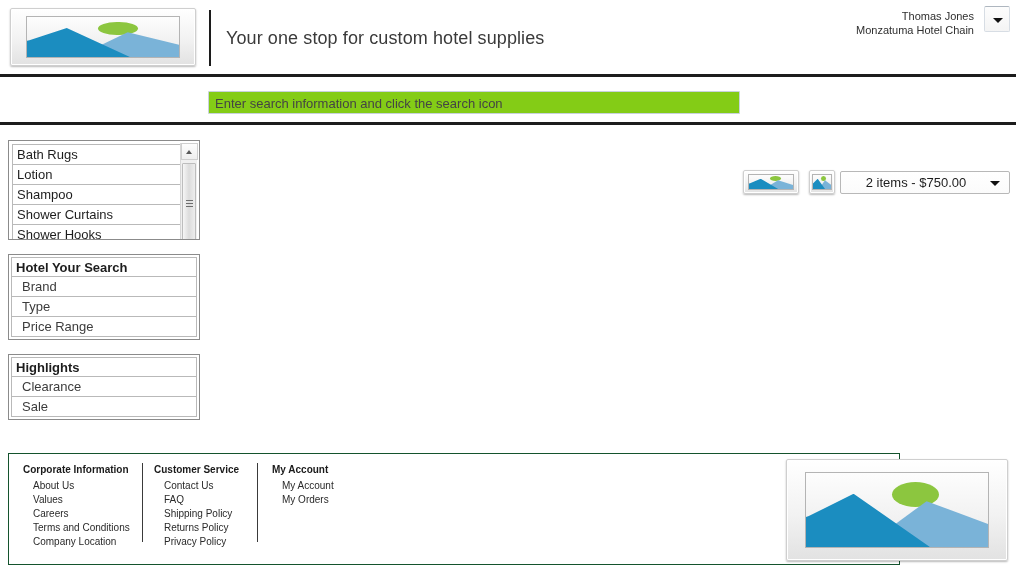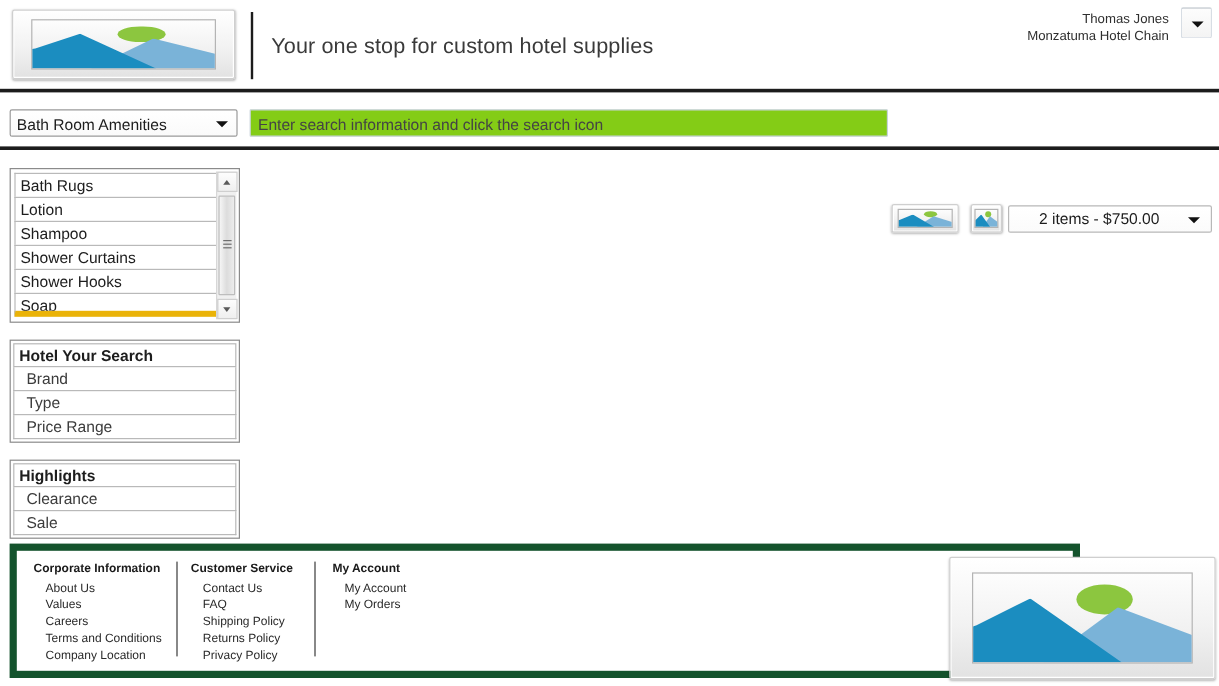--- a/index.html
+++ b/index.html
@@ -157,21 +157,21 @@
     white-space: nowrap; overflow: hidden;
     cursor: pointer;
   }
   #cart-summary .caret { position: absolute; right: 9px; top: 9px; }
 
   
   #sidebar { position: absolute; left: 8px; top: 140px; width: 192px; }
 
   #category-list {
     position: relative;
-    width: 192px; height: 129px;
+    width: 192px; height: 100px;
     border: 1px solid #8b8b8b;
     background: #ffffff;
     padding: 2px;
     overflow: hidden;
   }
   #category-list .rows {
     position: absolute; left: 3px; top: 3px;
     width: 170px;
   }
   #category-list .row {
@@ -254,21 +254,21 @@
     border-top: none;
     padding-left: 10px;
     white-space: nowrap; overflow: hidden;
     cursor: pointer;
   }
 
   
   #footer {
     position: absolute; left: 8px; top: 453px;
     width: 892px; height: 112px;
-    border: 6px solid #14532d;
+    border: 1px solid #14532d;
     background: #ffffff;
   }
   .fcol {
     position: absolute; top: 9px;
     font-size: 10px;
     line-height: 14px;
     color: #2a2a2a;
   }
   .fcol .fhead {
     font-weight: bold;
@@ -323,24 +323,20 @@
       <div>Monzatuma Hotel Chain</div>
     </div>
 
     <div id="user-menu-btn">
       <span class="caret"></span>
     </div>
   </div>
 
   <div id="searchbar">
 
-    <div id="category-select">
-      <span>Bath Room Amenities</span>
-      <span class="caret"></span>
-    </div>
 
     <div id="search-input">Enter search information and click the search icon</div>
 
     <div id="search-go-btn" class="imgph">
       <div class="inner">
         <div class="sun"></div>
         <div class="mtn-back"></div>
         <div class="mtn-front"></div>
       </div>
     </div>

